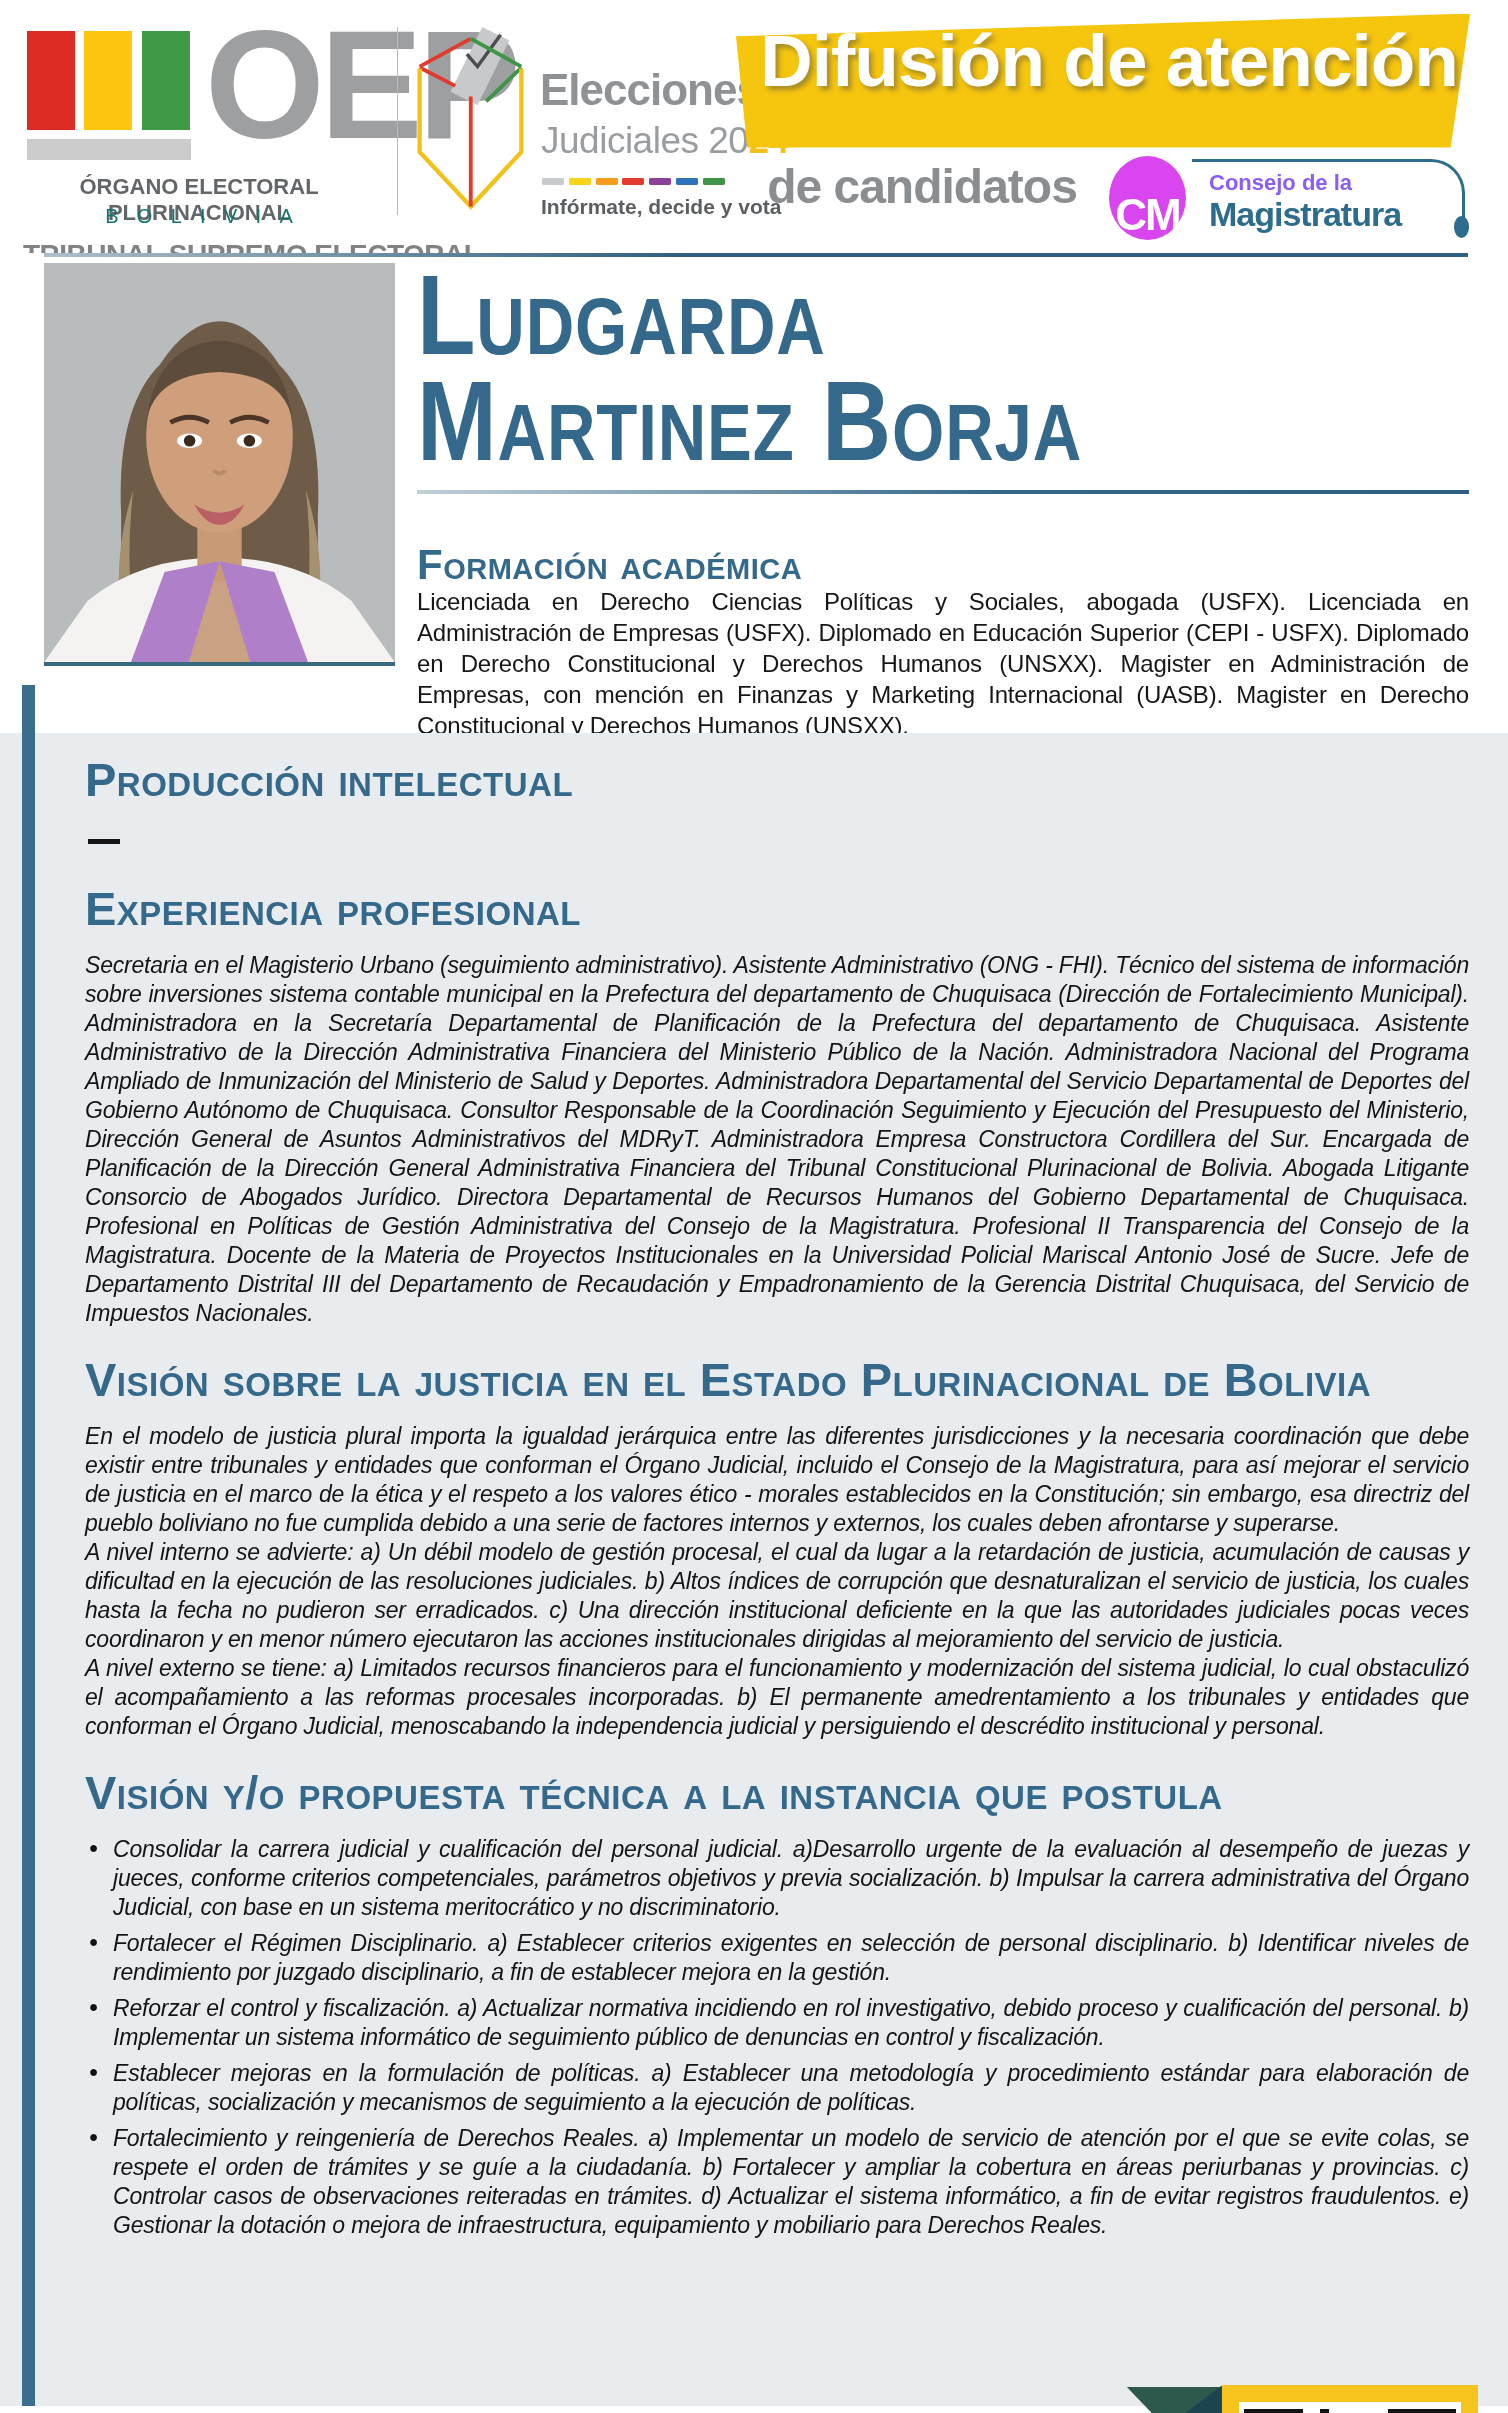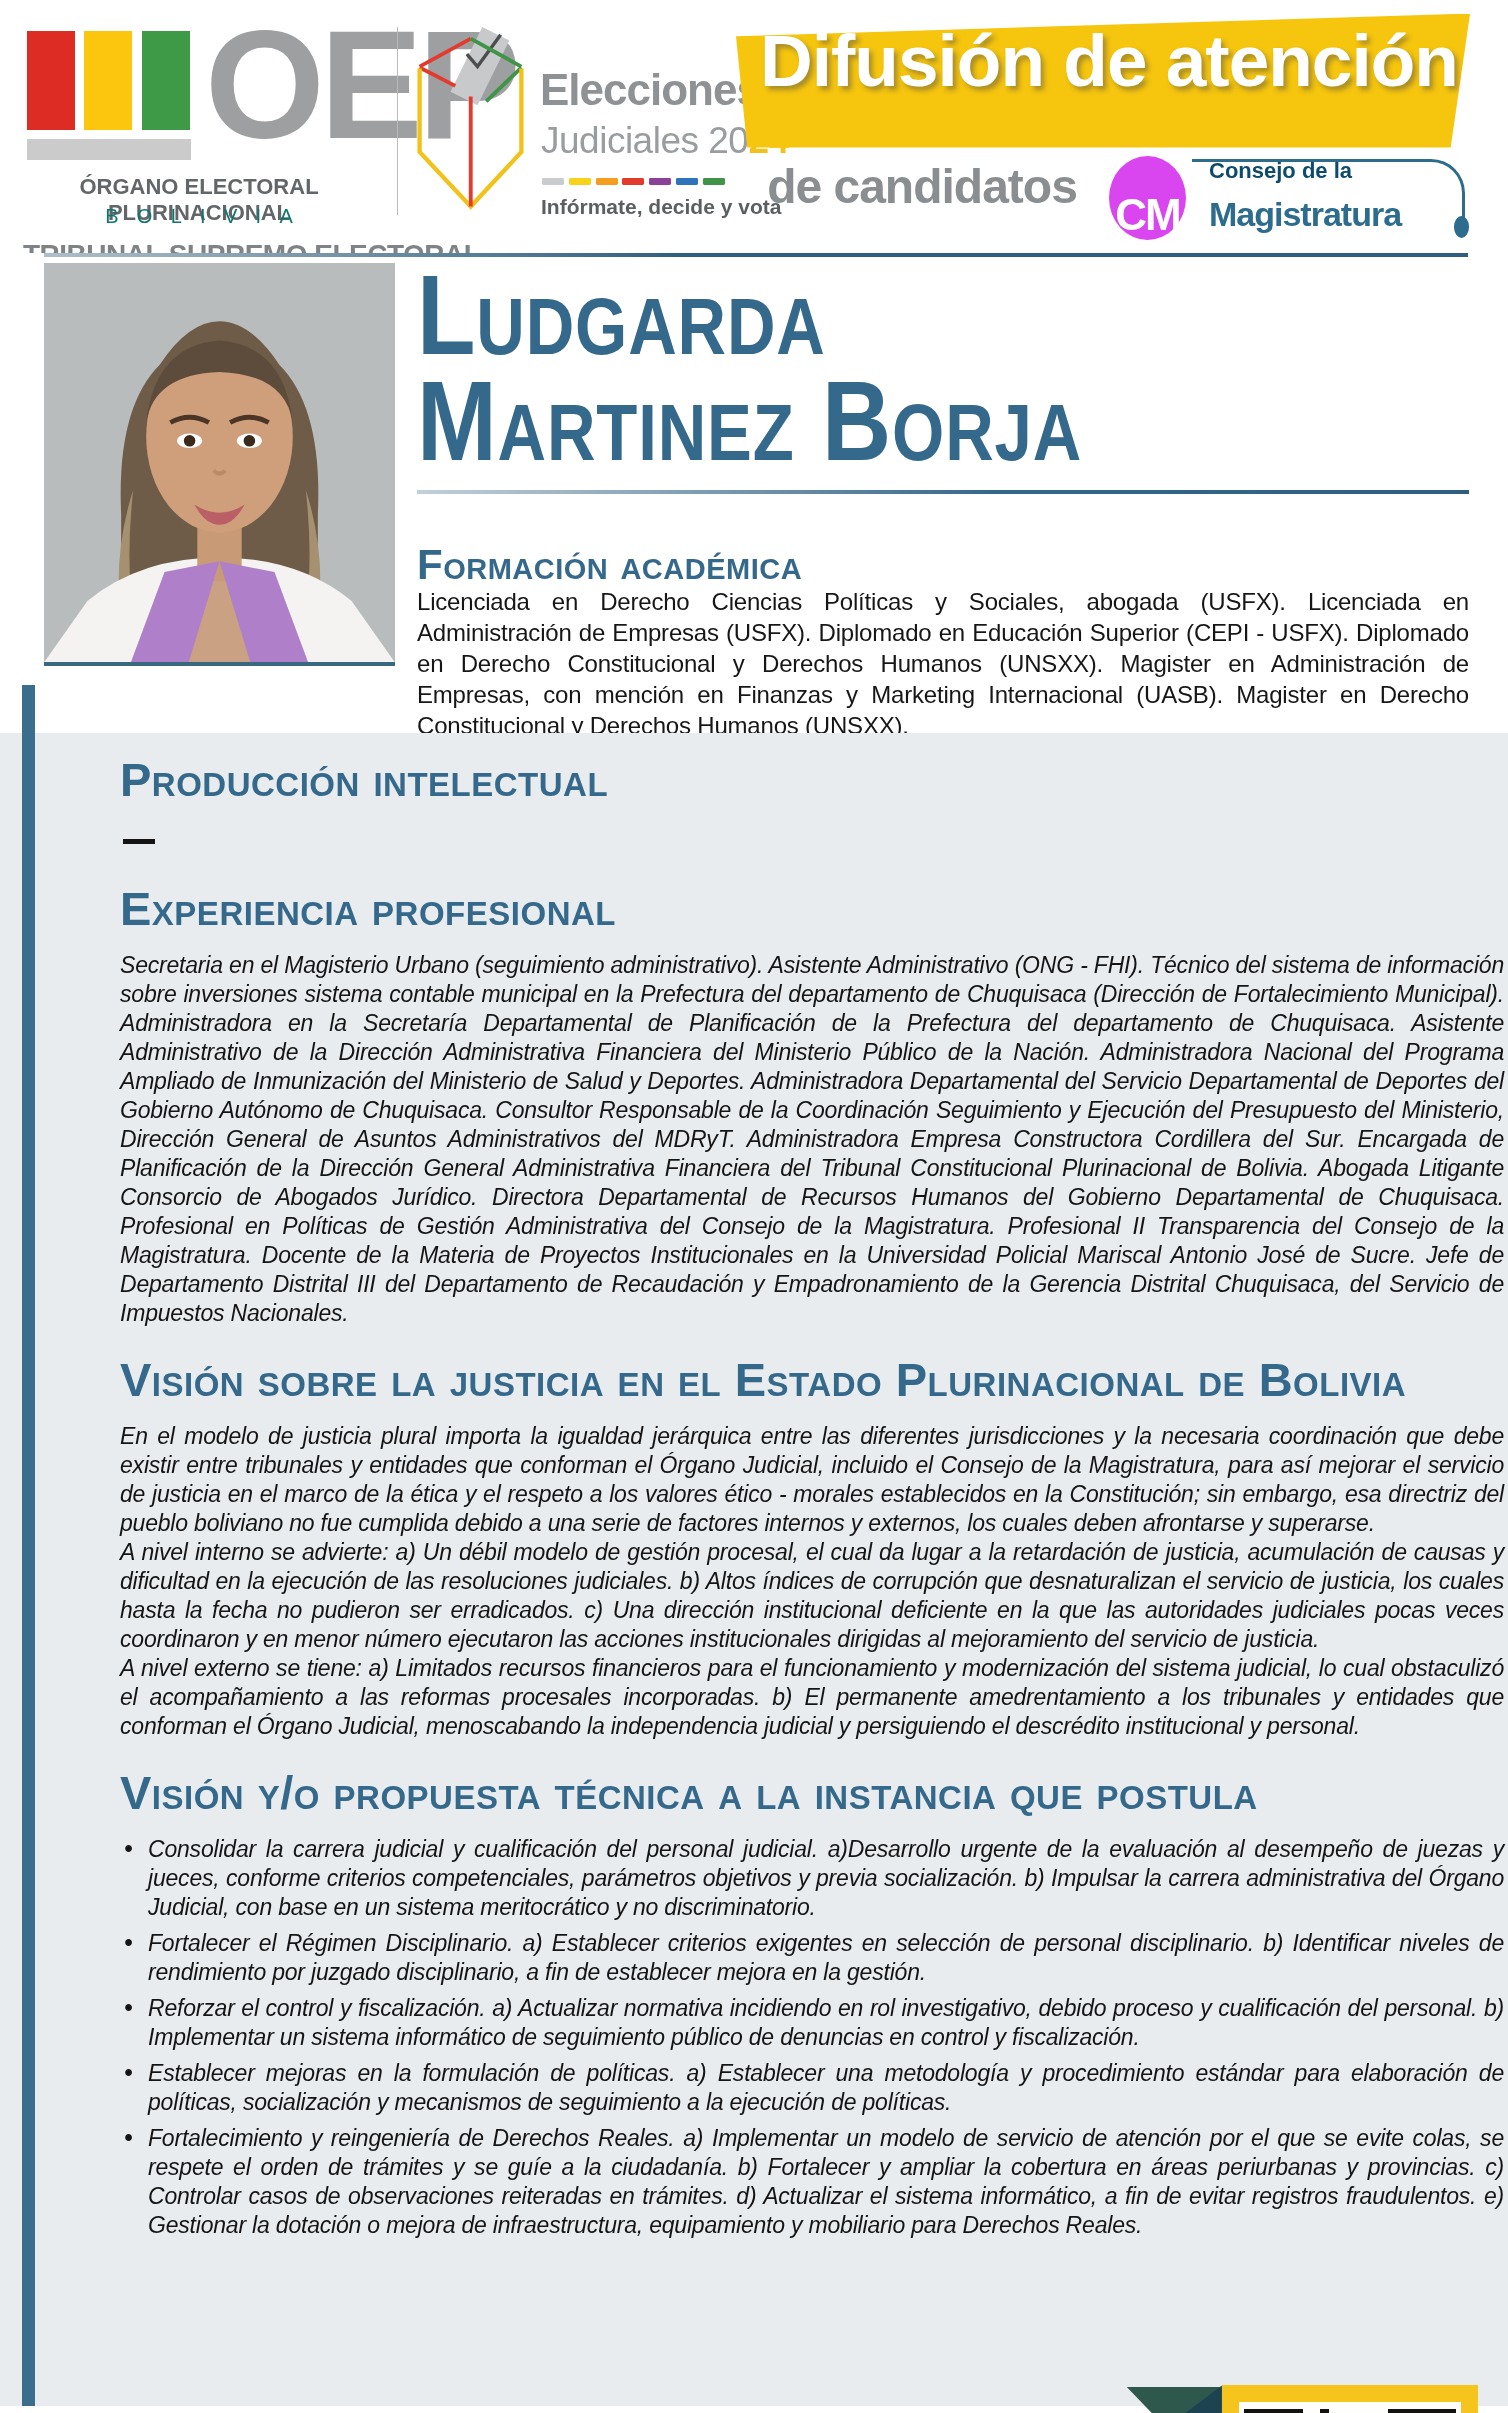--- a/index.html
+++ b/index.html
@@ -36,38 +36,38 @@
   .banner{position:absolute;left:736px;top:13.5px;width:746px;height:134px;background:#f6c50e;
     clip-path:polygon(0 17%, 98.4% 0%, 95.8% 100%, 1.5% 100%);}
   .banner-text{position:absolute;left:0;top:19.3px;width:100%;text-align:center;font-size:73px;font-weight:bold;color:#fff;
     text-shadow:3.4px 3.9px 4.8px rgba(70,70,70,.45);letter-spacing:-1px;}
   .decand{position:absolute;left:746px;top:159px;width:352px;text-align:center;font-size:48px;font-weight:bold;color:#8b8e90;letter-spacing:-1px;}
   .cm-ellipse{position:absolute;left:1105px;top:152px;width:85px;height:92px;background:#d946ef;border:4.8px solid #fff;border-radius:50%;
     display:flex;align-items:flex-end;justify-content:center;box-sizing:border-box;}
   .cm-ellipse span{color:#fff;font-size:44px;font-weight:bold;letter-spacing:-1.9px;}
   .cm-line{position:absolute;left:1192px;top:159px;width:270px;height:58px;border-top:3.4px solid #2d6c8c;border-right:3.4px solid #2d6c8c;border-top-right-radius:34px;}
   .cm-dot{position:absolute;left:1454px;top:216px;width:15.4px;height:22px;background:#2d6c8c;border-radius:50%;}
-  .cm-l1{position:absolute;left:1209px;top:158px;font-size:22px;font-weight:bold;color:#0c4a6e;}
+  .cm-l1{position:absolute;left:1209px;top:170px;font-size:22px;font-weight:bold;color:#8b5cf6;}
   .cm-l2{position:absolute;left:1209px;top:195px;font-size:34px;font-weight:bold;color:#2d6c8c;letter-spacing:-1px;}
 
   
   .intro{position:absolute;left:0;top:253px;width:1336px;height:479px;background:#fff;}
   .rule-top{position:absolute;left:44px;top:0px;width:1424px;height:4.3px;background:linear-gradient(90deg,#aebfca,#2e5f80 45%,#2e5f80);}
   .photo{position:absolute;left:44px;top:9.7px;width:351px;height:400px;background:#b9bcbd;overflow:hidden;}
   .photo-rule{position:absolute;left:44px;top:409px;width:351px;height:4.3px;background:#39697e;}
   .name{position:absolute;left:417px;top:8.7px;color:#35698c;font-weight:bold;font-variant:small-caps;
     font-size:114px;line-height:106px;letter-spacing:1px;transform:scaleX(.84);transform-origin:left top;white-space:nowrap;}
   .name-divider{position:absolute;left:417px;top:237px;width:1052px;height:3.9px;background:linear-gradient(90deg,#c2d0d9,#35678a 55%,#2e5f80);}
   .h-formacion{position:absolute;left:417px;top:253px;font-variant:small-caps;font-weight:bold;color:#35698c;font-size:42px;letter-spacing:0.5px;}
   .formacion-body{position:absolute;left:417px;top:309px;width:1052px;font-size:24px;line-height:31px;text-align:justify;color:#161616;letter-spacing:-0.2px;}
 
   
   .gray{position:absolute;left:0;top:733px;width:1508px;height:1674px;background:#e8ecef;overflow:hidden;
     padding:0;box-sizing:border-box;}
-  .gray-inner{position:absolute;left:85px;top:23px;width:1384px;margin-left:35px;}
+  .gray-inner{position:absolute;left:85px;top:23px;width:1384px;}
   .sidebar{position:absolute;left:22px;top:685px;width:12.6px;height:1721px;background:#3a6e8c;}
   .h2{font-variant:small-caps;color:#35698c;font-weight:bold;font-size:47px;line-height:1.04;letter-spacing:0.5px;margin:0;}
   .prod-dash{width:32px;height:4.8px;background:#141414;margin:34px 0 41px 2.9px;}
   .mt{margin-top:28px;}
   .mb{margin-bottom:17.4px;}
   .btxt{font-size:23px;line-height:29px;text-align:justify;color:#141414;letter-spacing:-0.2px;margin:0;font-style:italic;}
   .paras p{margin:0;}
   ul.bullets{list-style:none;margin:0;padding:0;}
   ul.bullets li{position:relative;padding-left:28px;margin-bottom:6.8px;}
   ul.bullets li::before{content:"•";position:absolute;left:3.9px;top:-1px;font-size:25px;color:#141414;}

